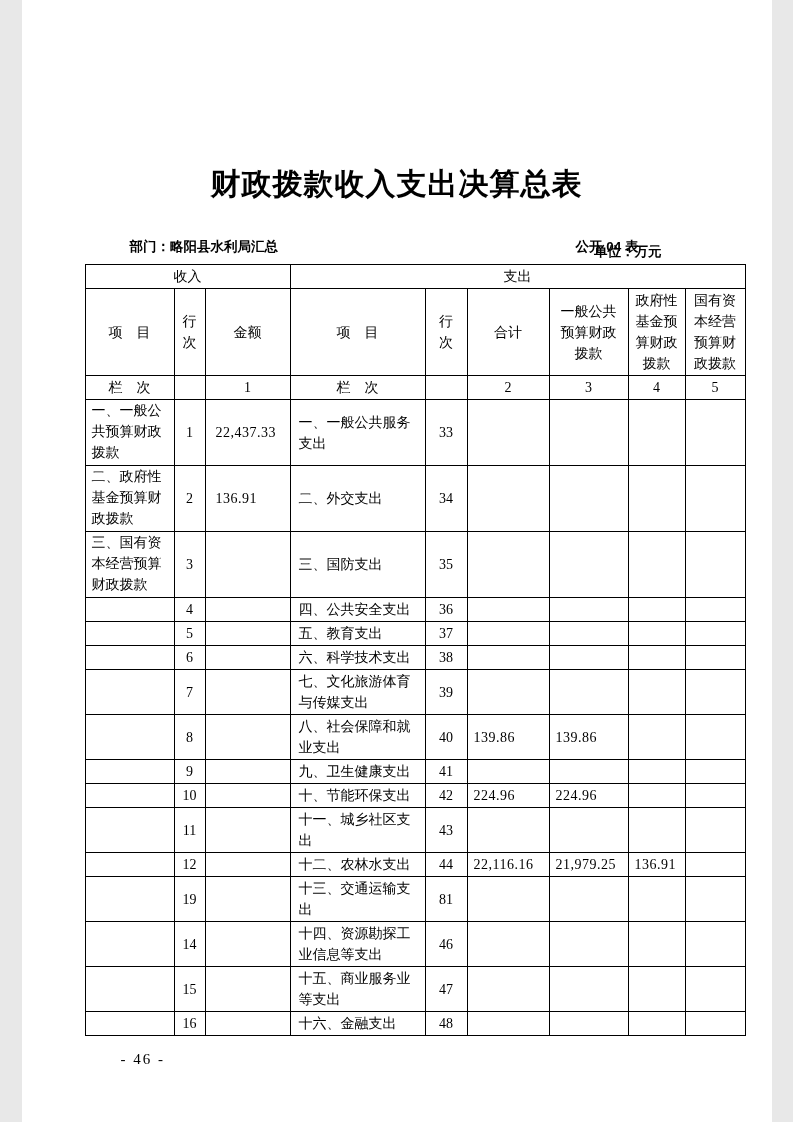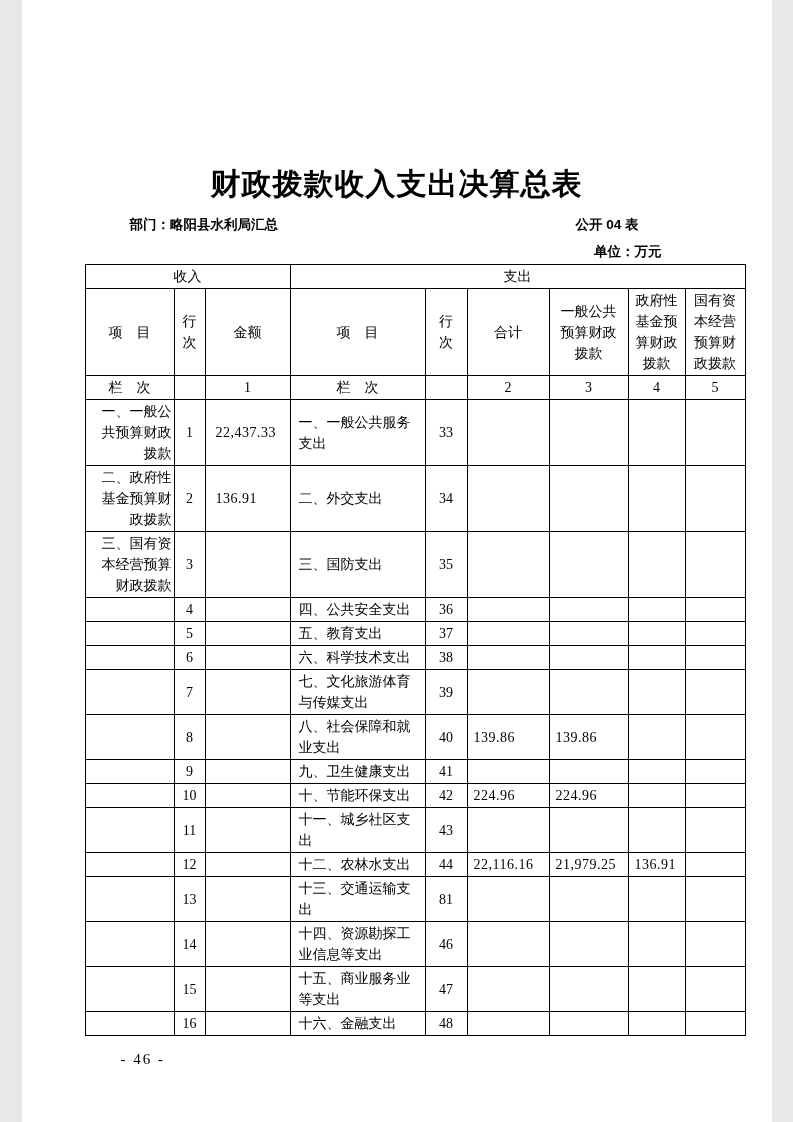--- a/index.html
+++ b/index.html
@@ -13,21 +13,21 @@
     overflow:hidden;
   }
   .title {
     position:absolute; top:164px; left:0; width:100%;
     margin:0;
     text-align:center;
     font-size:30px; font-weight:bold;
     letter-spacing:1px;
   }
   .meta-row {
-    position:absolute; top:216px; left:108px; right:133px;
+    position:absolute; top:238px; left:108px; right:133px;
     display:flex; justify-content:space-between;
     font-size:13.5px; font-weight:bold;
     font-family:"Liberation Sans","DejaVu Sans",sans-serif;
   }
   .unit-row {
     position:absolute; top:243px; right:110px;
     font-size:13.5px; font-weight:bold;
     font-family:"Liberation Sans","DejaVu Sans",sans-serif;
     text-align:center;
   }
@@ -45,21 +45,21 @@
     padding:1px 2px;
     overflow:hidden;
     vertical-align:middle;
     text-align:center;
     white-space:pre-line;
   }
   .fin tr.h1 { height:22px; }
   .fin tr.h2 { height:80px; }
   .fin tr.h3 { height:20px; }
   .fin tbody tr { height:21px; }
-  .fin td.c-item    { text-align:right; padding-left:6px;  }
+  .fin td.c-item    { text-align:left; padding-left:6px;font-family:Liberation Mono, monospace;  }
   .fin td.c-item-ex { text-align:left; padding-left:8px;margin-left:16px;  }
   .fin td.c-line    { text-align:center; }
   .fin td.c-amt     { text-align:left; padding-left:10px; letter-spacing:0.5px; }
   .fin td.c-amt-ex  { text-align:left; padding-left:6px;  letter-spacing:0.5px; }
   .page-number {
     position:absolute; top:1051px; left:99px;
     font-size:15px; letter-spacing:2px;
   }
 </style>
 </head>
@@ -254,21 +254,21 @@
           <td class="c-amt"></td>
           <td class="c-item-ex">十二、农林水支出</td>
           <td class="c-line">44</td>
           <td class="c-amt-ex">22,116.16</td>
           <td class="c-amt-ex">21,979.25</td>
           <td class="c-amt-ex">136.91</td>
           <td class="c-amt-ex"></td>
         </tr>
         <tr>
           <td class="c-item"></td>
-          <td class="c-line">13</td>
+          <td class="c-line">19</td>
           <td class="c-amt"></td>
           <td class="c-item-ex">十三、交通运输支出</td>
           <td class="c-line">81</td>
           <td class="c-amt-ex"></td>
           <td class="c-amt-ex"></td>
           <td class="c-amt-ex"></td>
           <td class="c-amt-ex"></td>
         </tr>
         <tr>
           <td class="c-item"></td>

